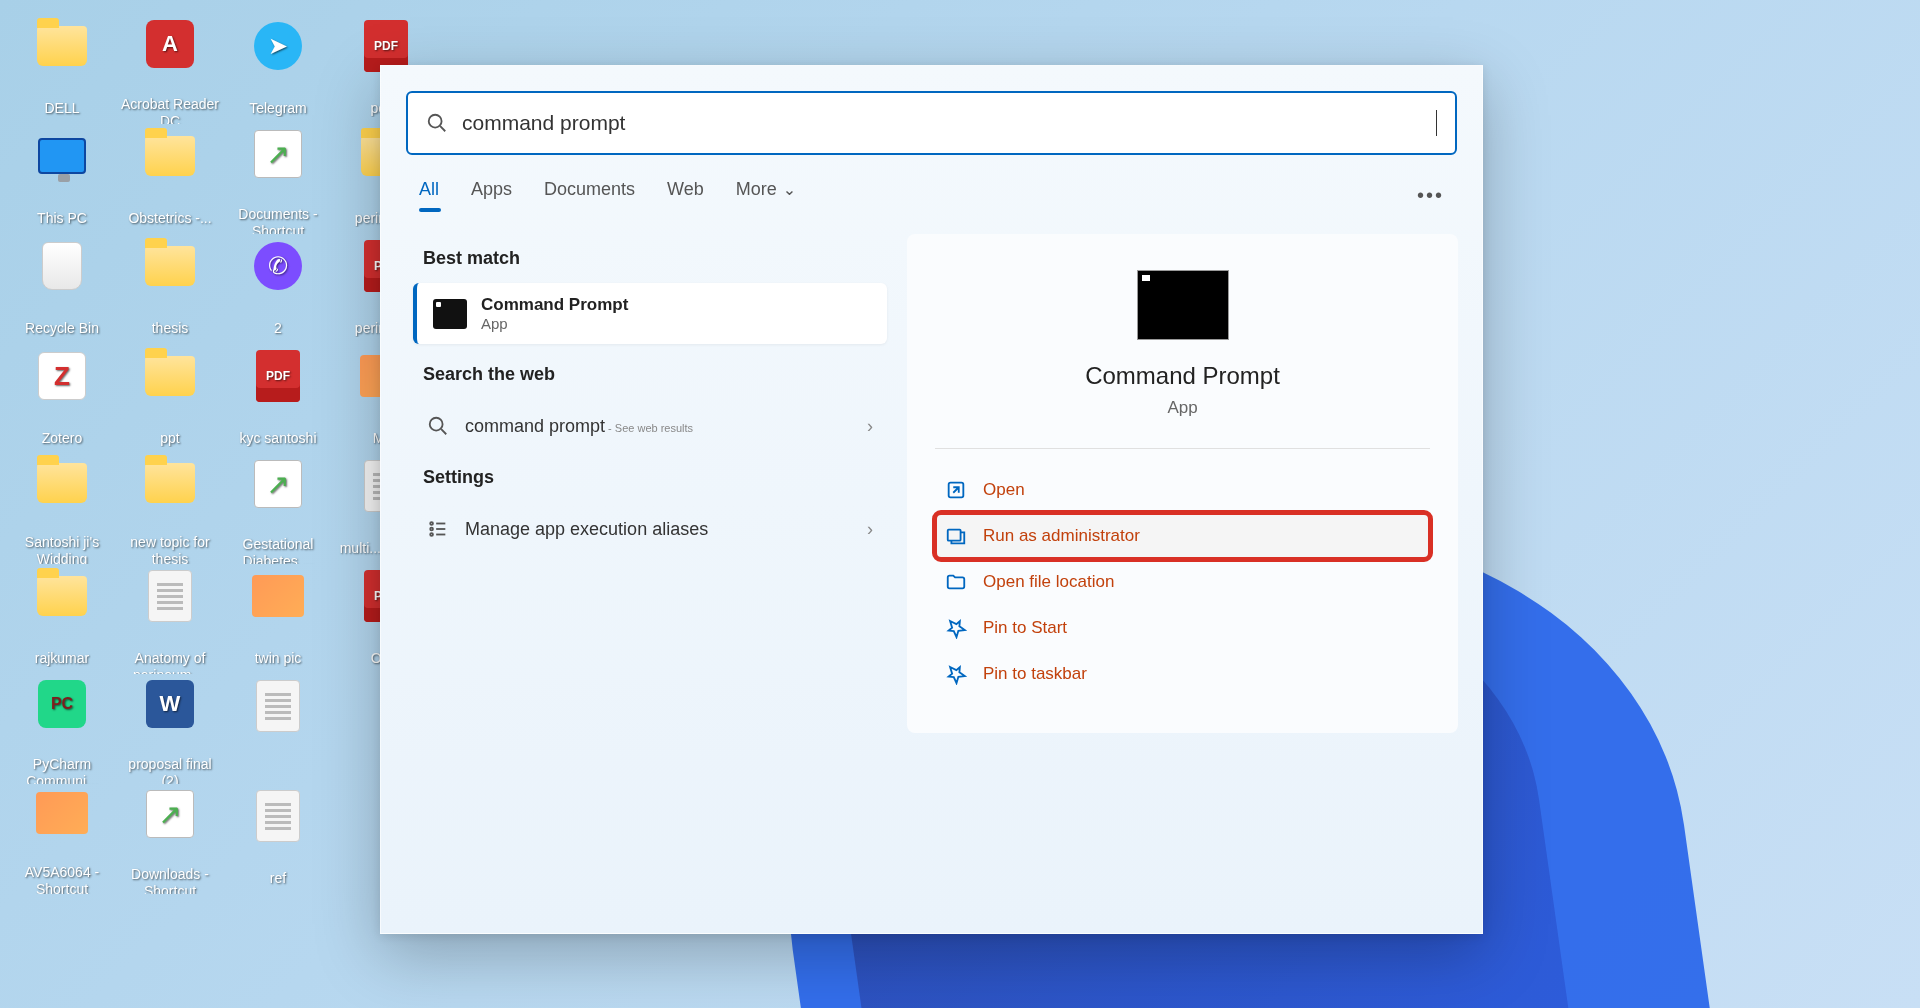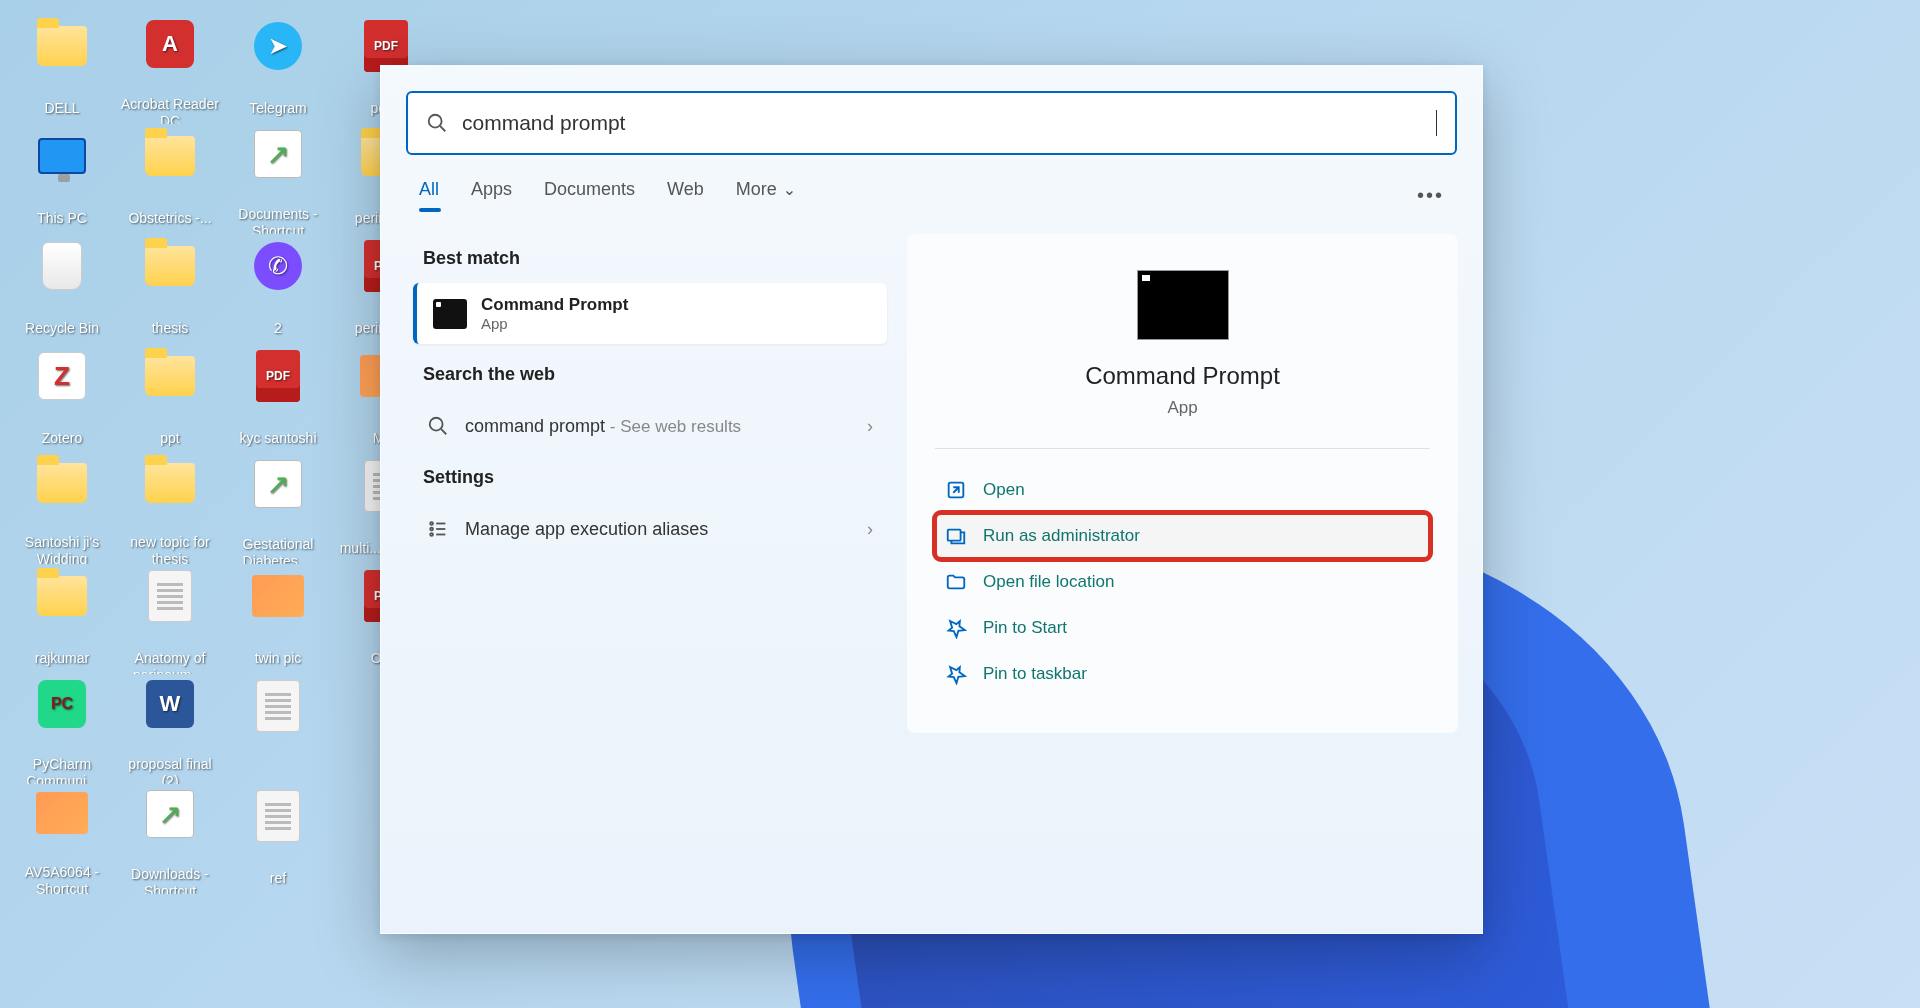--- a/index.html
+++ b/index.html
@@ -91,33 +91,33 @@
     cursor:pointer; margin-bottom:6px;
   }
   .result-item .r-ico { width:34px; height:30px; background:#111; border-radius:3px; flex-shrink:0; position:relative; }
   .result-item .r-ico::before { content:""; position:absolute; top:3px; left:3px; width:5px; height:5px; background:#fff; border-radius:1px; }
   .result-item .r-txt .t1 { font-size:17px; font-weight:600; color:#222; }
   .result-item .r-txt .t2 { font-size:15px; color:#666; }
 
   .row-item { display:flex; align-items:center; gap:16px; padding:16px 14px; border-radius:6px; cursor:pointer; }
   .row-item .ri-ico { width:22px; height:22px; color:#555; flex-shrink:0; display:flex;align-items:center;justify-content:center; }
   .row-item .ri-txt { flex:1; font-size:18px; color:#333; }
-  .row-item .ri-sub { color:#888; font-size:17px; }
+  .row-item .ri-sub { color:#888; font-size:11px; }
   .row-item .chev { color:#888; font-size:18px; }
 
   .right-col {
     flex:1; background:#fafcfe; border-radius:8px; padding:36px 28px;
     margin-left:8px;
   }
   .preview-ico { width:92px; height:70px; background:#000; margin:0 auto 22px; border:1px solid #999; position:relative; }
   .preview-ico::before { content:""; position:absolute; top:4px; left:4px; width:8px; height:6px; background:#fff; }
   .preview-title { text-align:center; font-size:24px; color:#222; margin-bottom:8px; }
   .preview-sub { text-align:center; font-size:17px; color:#666; margin-bottom:30px; }
   .divider { height:1px; background:#e0e0e0; margin:0 0 18px; }
-  .action { display:flex; align-items:center; gap:16px; padding:12px 10px; border-radius:6px; font-size:17px; color:#0f766e; cursor:pointer; }
+  .action { display:flex; align-items:center; gap:16px; padding:12px 10px; border-radius:6px; font-size:17px; color:#c2410c; cursor:pointer; }
   .action .a-ico { width:22px; height:22px; color:#0067c0; display:flex;align-items:center;justify-content:center; }
   .action.highlight { outline:5px solid #d93025; outline-offset:-2px; background:#f5f5f5; }
 
   svg { width:100%; height:100%; }
 </style>
 </head>
 <body>
 
 <div class="bg-shape"></div>
 

